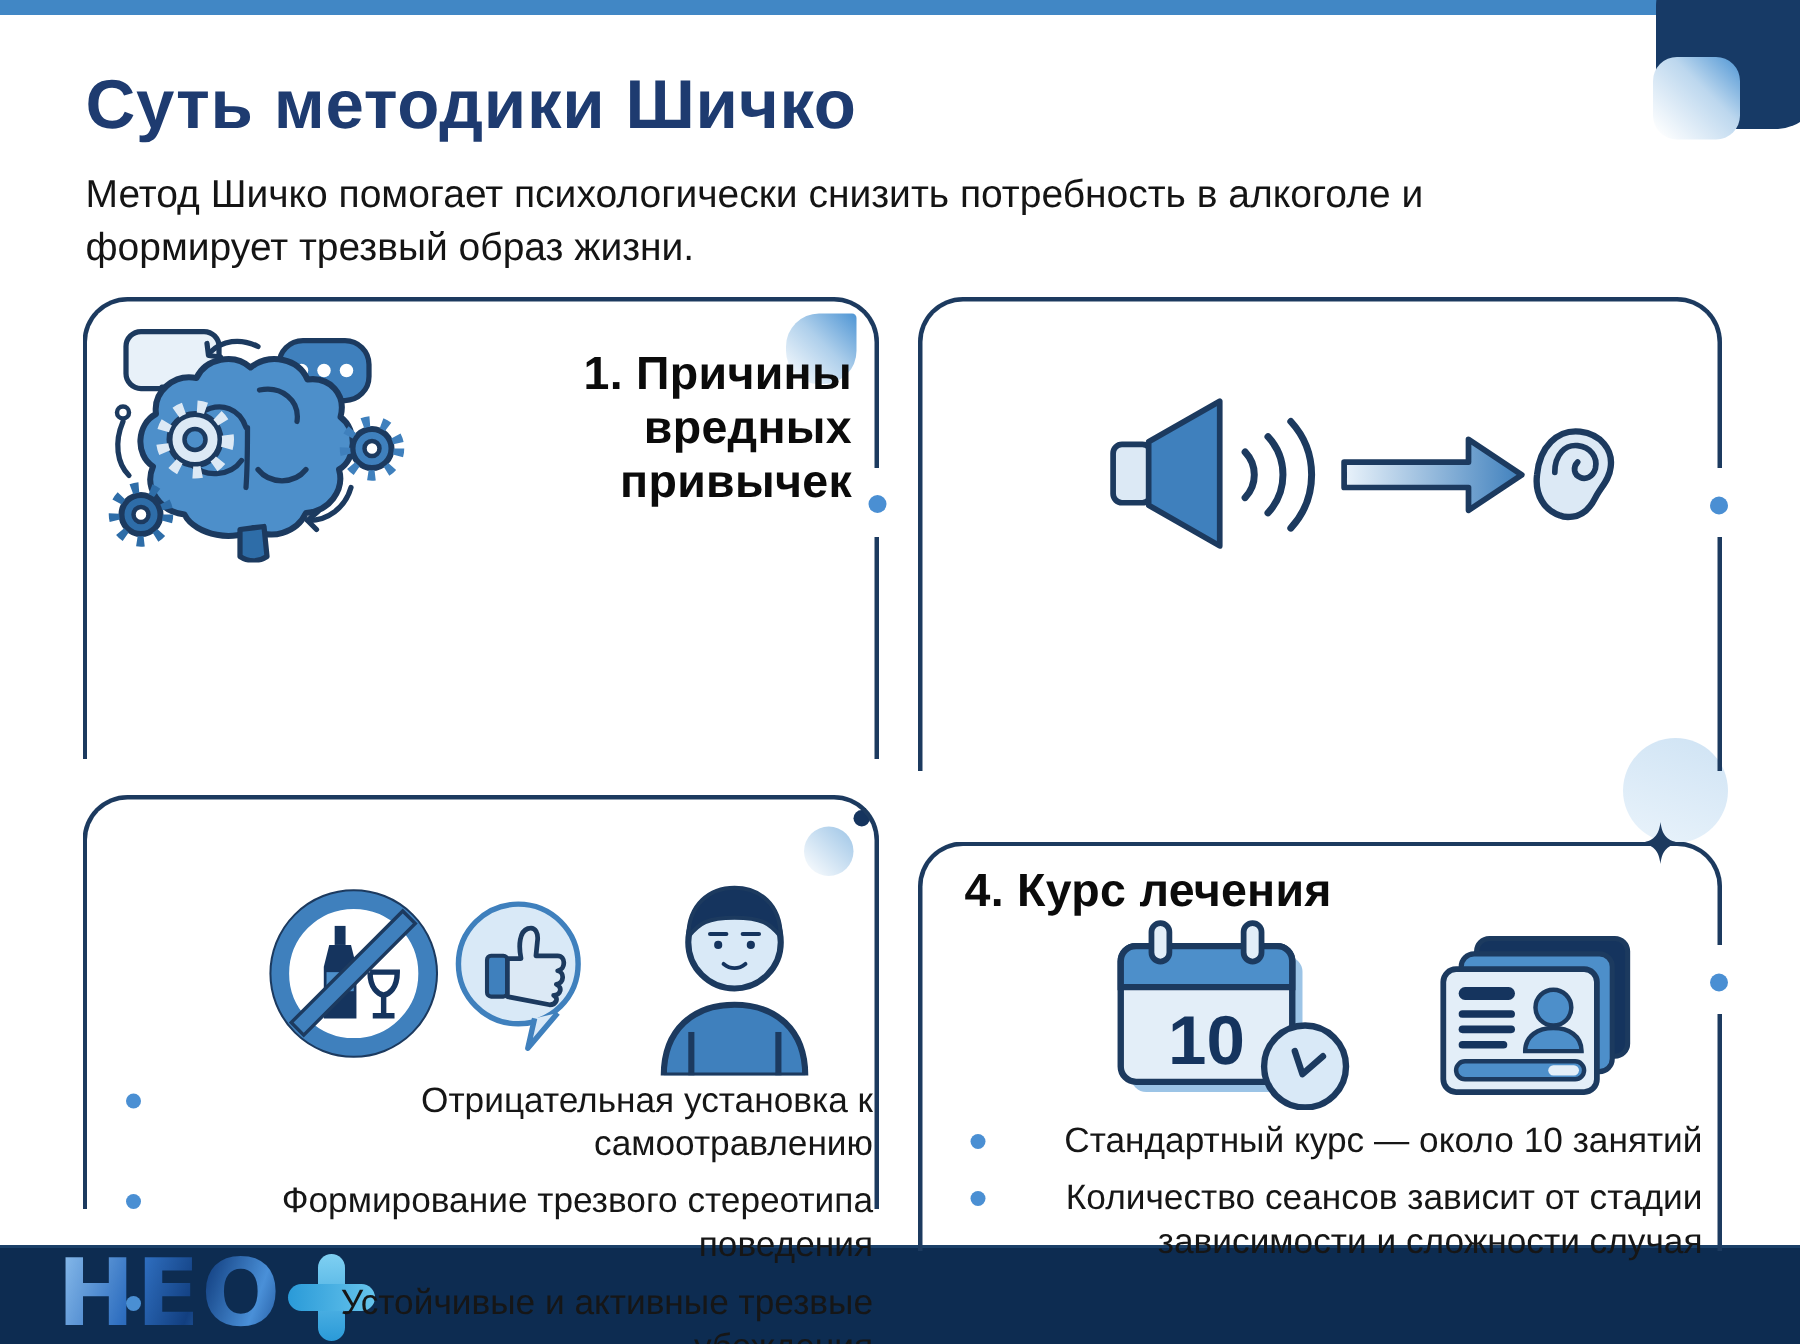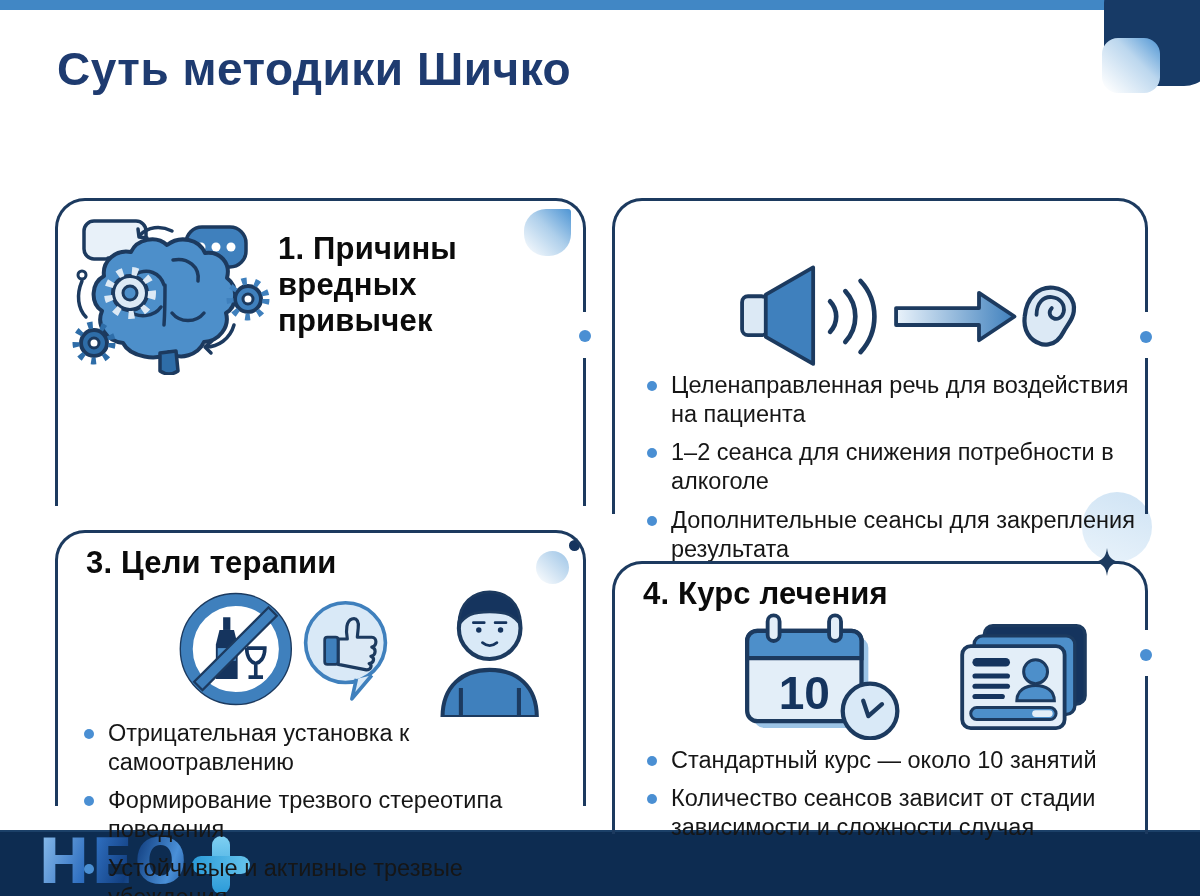--- a/index.html
+++ b/index.html
@@ -62,21 +62,21 @@
   .leaf-square{position:absolute;left:524px;top:209px;width:47px;height:47px;
     background:linear-gradient(225deg,#4e95d4 0%,#aecfeb 45%,#ffffff 100%);
     border-radius:22px 3px 22px 22px;z-index:0;}
   .mini-dot{position:absolute;left:569px;top:540px;width:11px;height:11px;border-radius:50%;background:#15345e;}
   .mini-circle{position:absolute;left:536px;top:551px;width:33px;height:33px;border-radius:50%;
     background:linear-gradient(225deg,#9cc4e6 0%,#ffffff 100%);}
   .sparkle-circle{position:absolute;left:1082px;top:492px;width:70px;height:70px;border-radius:50%;
     background:linear-gradient(200deg,#cfe3f4 0%,#e9f3fb 100%);z-index:0;}
   .sparkle{position:absolute;left:1093px;top:548px;width:28px;height:28px;z-index:5;}
 
-  .card{z-index:1;}
+  .card{z-index:1;text-align:right;}
 
   
   .logo{position:absolute;left:38px;top:832px;display:flex;align-items:flex-start;}
   .logo-text{
     font-size:62px;font-weight:800;line-height:60px;letter-spacing:1px;
     background:linear-gradient(110deg,#8fc1ee 0%,#2f6fc0 35%,#123f80 60%,#4a90d8 85%,#1b4f95 100%);
     -webkit-background-clip:text;background-clip:text;color:transparent;
     font-family:"DejaVu Sans","Liberation Sans",sans-serif;
   }
   .logo-plus{position:relative;width:58px;height:58px;margin-left:4px;top:4px;}
@@ -87,20 +87,21 @@
 </head>
 <body>
 
 <div id="canvas">
 
   <div class="topbar"></div>
   <div class="corner-blob"></div>
   <div class="corner-square"></div>
 
   <h1 class="page-title">Суть методики Шичко</h1>
+  <p class="page-subtitle">Метод Шичко помогает психологически снизить потребность в алкоголе и формирует трезвый образ жизни.</p>
 
   <div class="leaf-square"></div>
   <div class="sparkle-circle"></div>
 
   <section class="card" id="card-1">
     <svg class="card-icon" width="205" height="160" viewBox="0 0 205 160">
 
       <g>
         <rect x="16" y="6" width="62" height="38" rx="10" fill="#e8f1f9" stroke="#1c3a5f" stroke-width="3.5"></rect>
         <path d="M40 43 L52 60 L58 43 Z" fill="#e8f1f9" stroke="#1c3a5f" stroke-width="3.5" stroke-linejoin="round"></path>
@@ -166,29 +167,23 @@
 
       <g>
         <path d="M190 58 L288 58 L288 40 L330 68 L288 96 L288 78 L190 78 Z" fill="url(#arrowGrad)" stroke="#1c3a5f" stroke-width="4.5" stroke-linejoin="round"></path>
       </g>
 
       <g>
         <path d="M360 100 C348 96 340 84 342 68 C344 46 358 32 376 34 C392 36 402 48 400 62 C399 72 392 78 388 86 C384 94 378 100 370 101 C366 101.5 362 101 360 100 Z" fill="#dce9f5" stroke="#1c3a5f" stroke-width="5"></path>
         <path d="M356 66 C356 52 364 44 374 45 C384 46 390 54 388 63 C386 70 380 72 376 70 C371 68 370 62 374 58" fill="none" stroke="#1c3a5f" stroke-width="4.5" stroke-linecap="round"></path>
       </g>
     </svg>
-    <ul class="bullets">
-      <li>Целенаправленная речь для воздействия на пациента</li>
-      <li>1–2 сеанса для снижения потребности в алкоголе</li>
-      <li>Дополнительные сеансы для закрепления результата</li>
-    </ul>
   </section>
 
   <section class="card" id="card-3">
-    <h2 class="card-title">3. Цели терапии</h2>
     <svg class="card-icon" width="400" height="136" viewBox="0 0 440 150">
 
       <g>
         <circle cx="72" cy="75" r="60" fill="#ffffff" stroke="#1c3a5f" stroke-width="4"></circle>
         <circle cx="72" cy="75" r="54" fill="none" stroke="#3f80bd" stroke-width="13"></circle>
         <g>
           <rect x="58" y="40" width="8" height="14" fill="#15345e"></rect>
           <path d="M54 54 L70 54 L74 70 L74 108 L50 108 L50 70 Z" fill="#15345e"></path>
           <rect x="52" y="74" width="20" height="14" fill="#4d8fca"></rect>
           <path d="M84 74 C84 86 90 90 94 91 L94 106 M84 74 L104 74 C104 86 98 90 94 91 M86 106 L102 106" fill="#ffffff" stroke="#15345e" stroke-width="4"></path>

